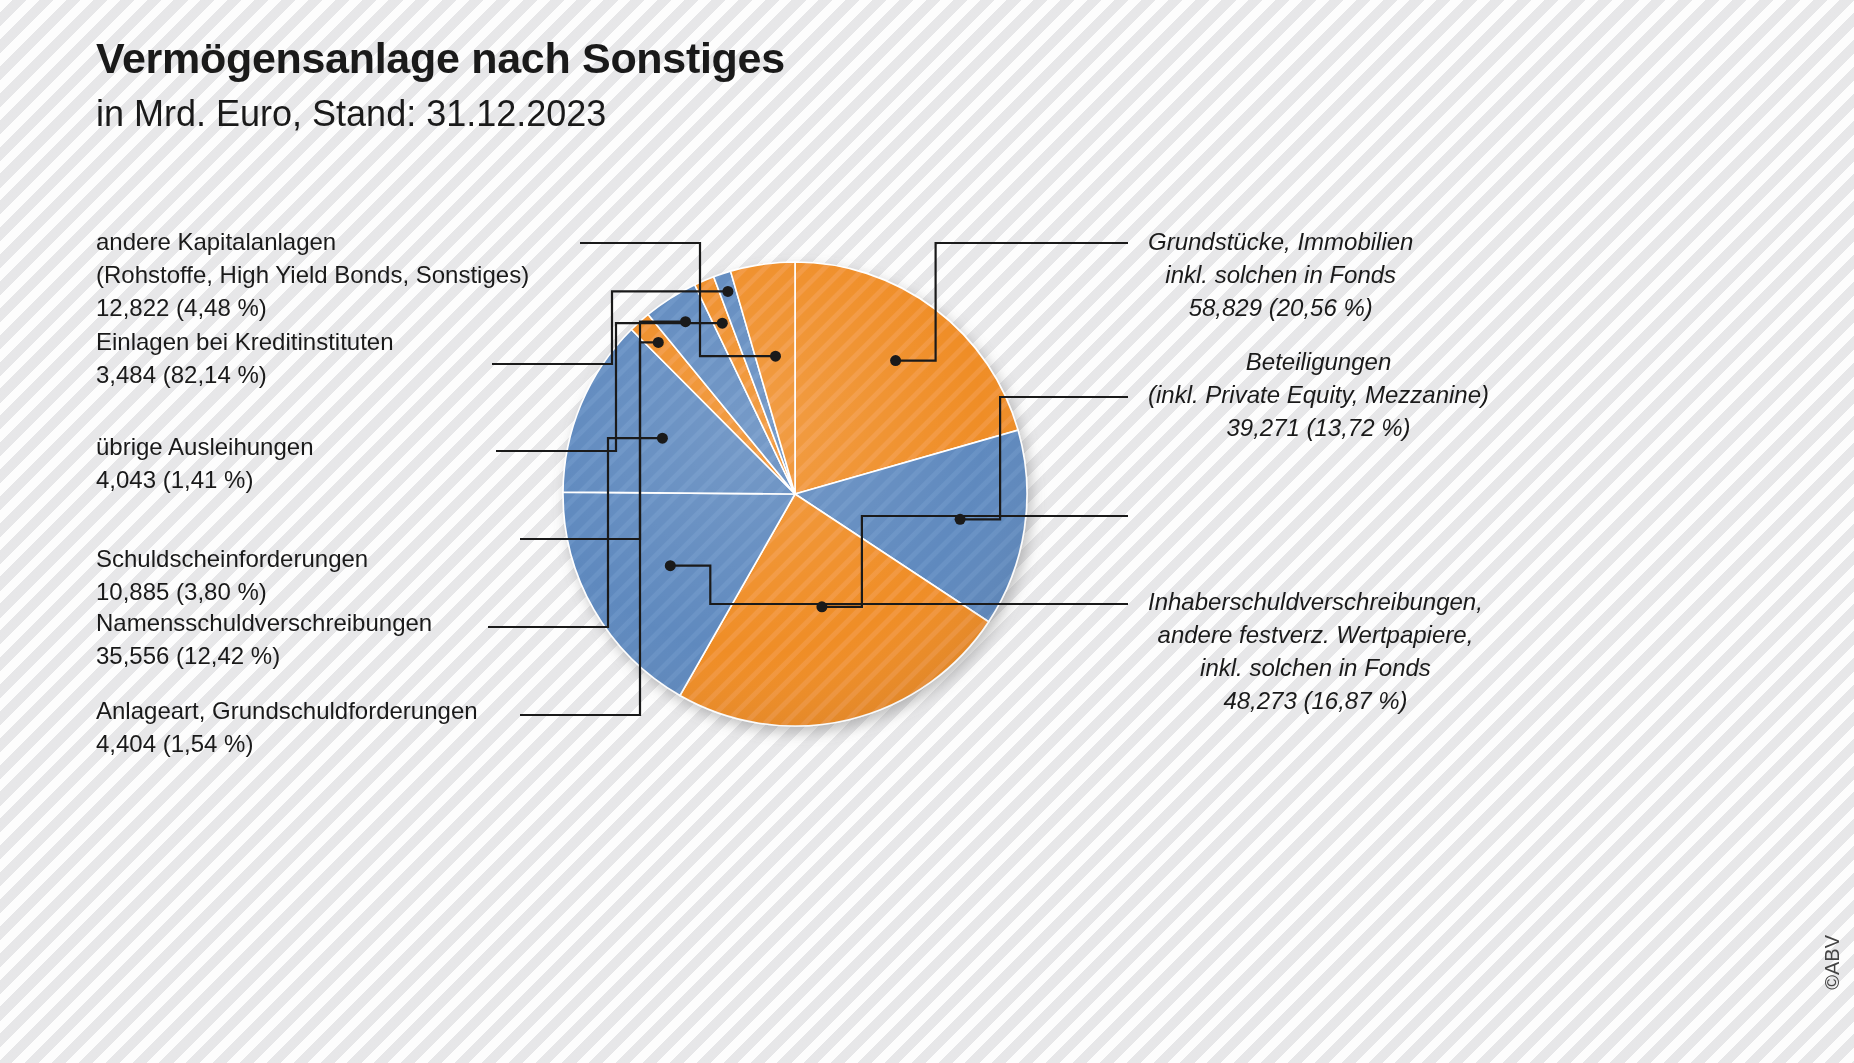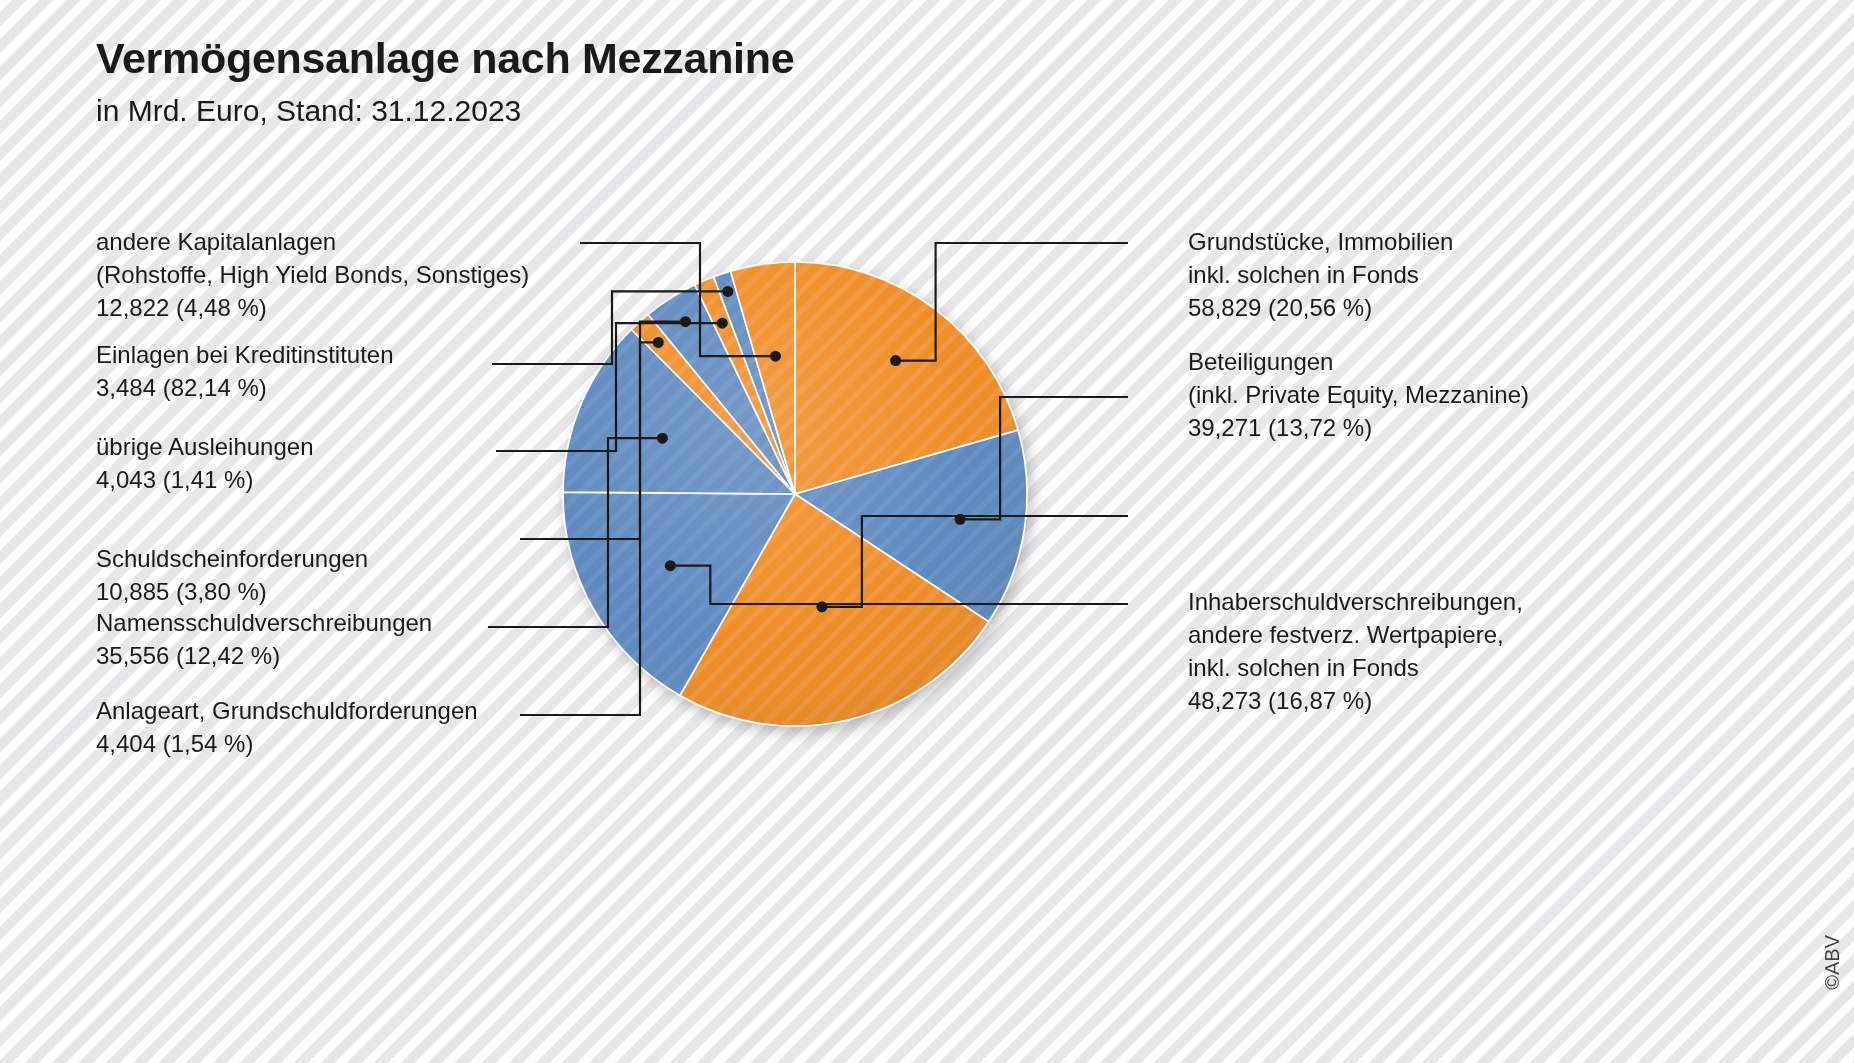--- a/index.html
+++ b/index.html
@@ -39,37 +39,37 @@
   #chart-title {
     font-size: 43px;
     font-weight: bold;
     color: #1a1a1a;
     letter-spacing: -0.3px;
     line-height: 1.05;
     white-space: nowrap;
   }
   #chart-subtitle {
     margin-top: 13px;
-    font-size: 30px;
+    font-size: 36px;
     font-weight: normal;
     color: #1a1a1a;
     line-height: 1.1;
     white-space: nowrap;
   }
 
   
   .label-block {
     position: absolute;
     font-size: 24px;
     line-height: 33px;
     color: #1a1a1a;
     white-space: nowrap;
   }
   .label-block.left  { left: 96px;  text-align: left; }
-  .label-block.right { left: 1188px; text-align: left; }
+  .label-block.right { left: 1148px; text-align: center; font-style: italic; }
   .label-line { display: block; }
 
   
   #pie-wrap {
     position: absolute;
     left: 0;
     top: 0;
     width: 1854px;
     height: 1063px;
     pointer-events: none;
@@ -86,21 +86,21 @@
     transform-origin: 100% 100%;
     white-space: nowrap;
   }
 </style>
 </head>
 <body>
 
 <div id="stage">
 
   <div id="header">
-    <div id="chart-title">Vermögensanlage nach Mezzanine</div>
+    <div id="chart-title">Vermögensanlage nach Sonstiges</div>
     <div id="chart-subtitle">in Mrd. Euro, Stand: 31.12.2023</div>
   </div>
 
   <svg id="pie-wrap" viewBox="0 0 1854 1063">
     <defs>
 
       <pattern id="hatchBlue" width="14" height="14" patternTransform="rotate(45)" patternUnits="userSpaceOnUse">
         <rect width="14" height="14" fill="#5b87bd"></rect>
         <rect width="5" height="14" fill="#6690c4"></rect>
       </pattern>
@@ -157,21 +157,21 @@
         <circle cx="775.5" cy="356.2" r="5.5"></circle>
       </g>
   </svg>
 
   <div class="label-block left" style="top:225px">
     <span class="label-line">andere Kapitalanlagen</span>
     <span class="label-line">(Rohstoffe, High Yield Bonds, Sonstiges)</span>
     <span class="label-line">12,822 (4,48 %)</span>
   </div>
 
-  <div class="label-block left" style="top:338px">
+  <div class="label-block left" style="top:325px">
     <span class="label-line">Einlagen bei Kreditinstituten</span>
     <span class="label-line">3,484 (82,14 %)</span>
   </div>
 
   <div class="label-block left" style="top:430px">
     <span class="label-line">übrige Ausleihungen</span>
     <span class="label-line">4,043 (1,41 %)</span>
   </div>
 
   <div class="label-block left" style="top:542px">

